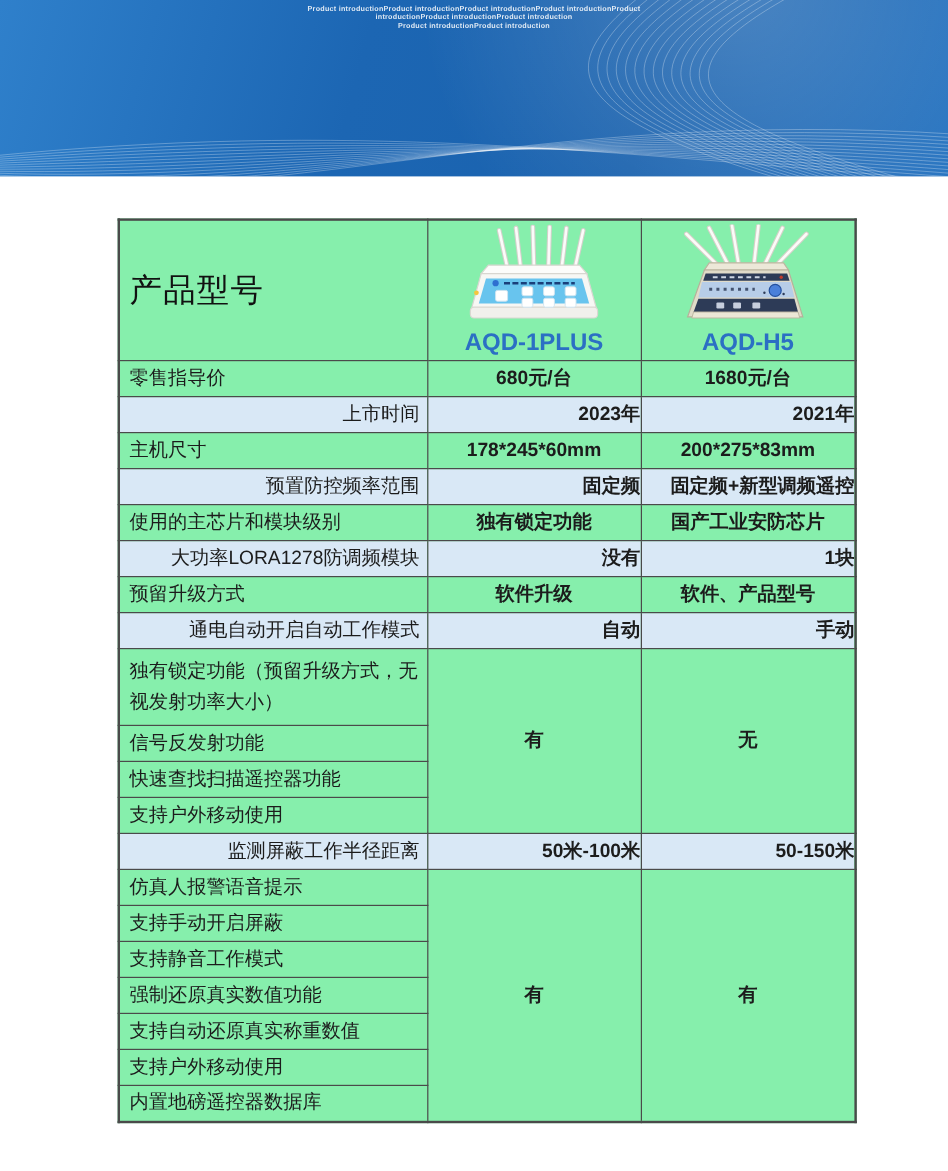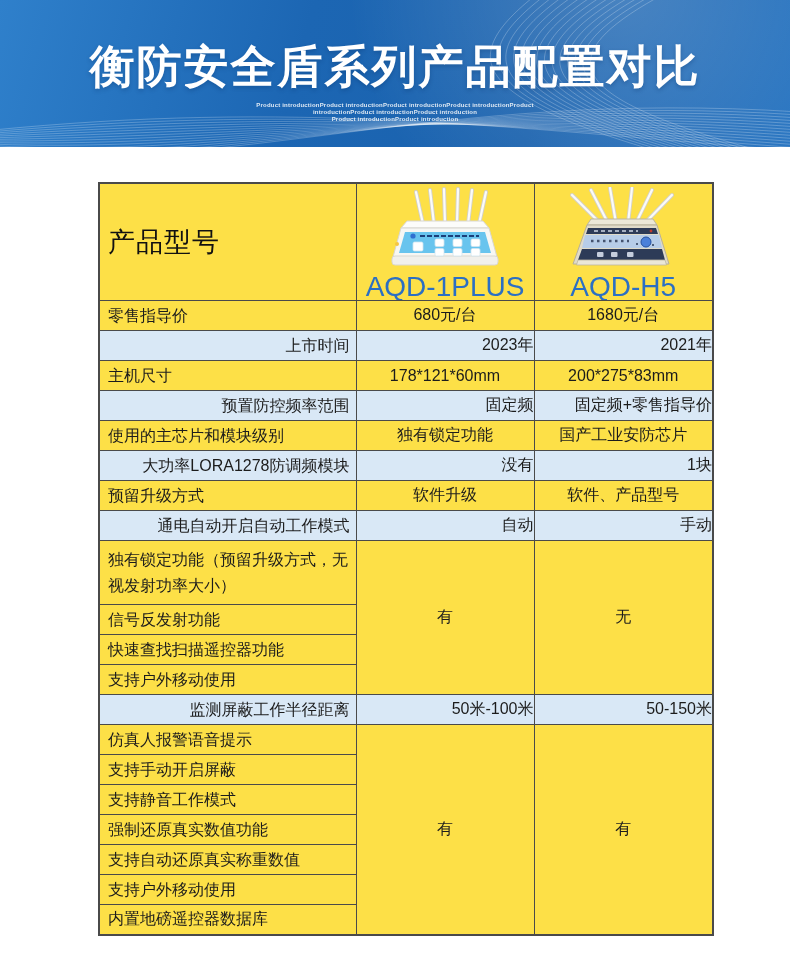--- a/index.html
+++ b/index.html
@@ -23,34 +23,34 @@
     position:relative;z-index:3;text-align:center;color:#ffffff;
     font-size:45px;font-weight:800;letter-spacing:2px;padding-top:37px;
     text-shadow:0 2px 4px rgba(0,40,90,.28);white-space:nowrap;
   }
   .banner-subtext{
     position:relative;z-index:3;margin-top:5px;text-align:center;color:#ffffff;
     opacity:.85;font-size:6px;line-height:7px;letter-spacing:.2px;font-weight:700;
   }
   
   .table-wrap{position:absolute;left:98px;top:182px;}
-  table{border-collapse:collapse;table-layout:fixed;width:614px;border:2px solid #4a4a4a;background:#fde047;}
+  table{border-collapse:collapse;table-layout:fixed;width:614px;border:2px solid #4a4a4a;background:#86efac;}
   col.c0{width:257px;}col.c1{width:178px;}col.c2{width:179px;}
   td{border:1px solid #4a4a4a;font-size:16px;color:#1c1c1c;padding:0;overflow:hidden;}
   tbody tr{height:30px;}
   tbody tr.tall{height:64px;}
   tr.header-row{height:117px;}
   .label-cell{padding:1px 6px 1px 8px;text-align:left;line-height:26px;}
-  .value-cell{text-align:center;}
+  .value-cell{text-align:center;font-weight:bold;}
   .shaded{background:#d9e8f6;text-align:right;}
   .header-label{font-size:27px;font-weight:400;letter-spacing:1px;color:#111;}
   .product-cell{vertical-align:bottom;}
   .pcell-inner{display:flex;flex-direction:column;align-items:center;height:116px;justify-content:flex-end;}
   svg.prod{display:block;}
-  .pname{text-align:center;color:#2b6fc4;font-size:28px;line-height:23px;padding-bottom:2px;font-weight:400;}
+  .pname{text-align:center;color:#2b6fc4;font-size:20px;line-height:23px;padding-bottom:2px;font-weight:700;}
 </style>
 </head>
 <body>
 
 <div class="banner">
   <svg class="deco" viewBox="0 0 790 147" fill="none" xmlns="http://www.w3.org/2000/svg">
     <g id="deco-arcs" stroke="rgba(255,255,255,0.30)" stroke-width="0.8" fill="none">
         <path d="M 545 -12 C 455 55, 465 95, 660 152"></path>
         <path d="M -12 150 C 230 178, 430 88, 800 112"></path>
         <path d="M 555 -12 C 462 55, 472 95, 668 152"></path>
@@ -75,21 +75,20 @@
         <path d="M -12 135 C 280 118, 480 118, 800 142"></path>
         <path d="M 655 -12 C 532 55, 542 95, 748 152"></path>
         <path d="M -12 133.5 C 285 112, 485 121, 800 145"></path>
         <path d="M 665 -12 C 539 55, 549 95, 756 152"></path>
         <path d="M -12 132 C 290 106, 490 124, 800 148"></path>
         <path d="M 675 -12 C 546 55, 556 95, 764 152"></path>
         <path d="M -12 130.5 C 295 100, 495 127, 800 151"></path>
       </g>
   </svg>
   <div class="glow"></div>
-  <div class="banner-title">衡防安全盾系列产品配置对比</div>
   <div class="banner-subtext">
     <div>Product introductionProduct introductionProduct introductionProduct introductionProduct</div>
     <div>introductionProduct introductionProduct introduction</div>
     <div>Product introductionProduct introduction</div>
   </div>
 </div>
 
 <div class="table-wrap">
   <table>
     <colgroup>
@@ -198,27 +197,27 @@
           <td class="value-cell">680元/台</td>
           <td class="value-cell">1680元/台</td>
         </tr>
         <tr>
           <td class="label-cell shaded">上市时间</td>
           <td class="value-cell shaded">2023年</td>
           <td class="value-cell shaded">2021年</td>
         </tr>
         <tr>
           <td class="label-cell">主机尺寸</td>
-          <td class="value-cell">178*121*60mm</td>
+          <td class="value-cell">178*245*60mm</td>
           <td class="value-cell">200*275*83mm</td>
         </tr>
         <tr>
           <td class="label-cell shaded">预置防控频率范围</td>
           <td class="value-cell shaded">固定频</td>
-          <td class="value-cell shaded">固定频+零售指导价</td>
+          <td class="value-cell shaded">固定频+新型调频遥控</td>
         </tr>
         <tr>
           <td class="label-cell">使用的主芯片和模块级别</td>
           <td class="value-cell">独有锁定功能</td>
           <td class="value-cell">国产工业安防芯片</td>
         </tr>
         <tr>
           <td class="label-cell shaded">大功率LORA1278防调频模块</td>
           <td class="value-cell shaded">没有</td>
           <td class="value-cell shaded">1块</td>

